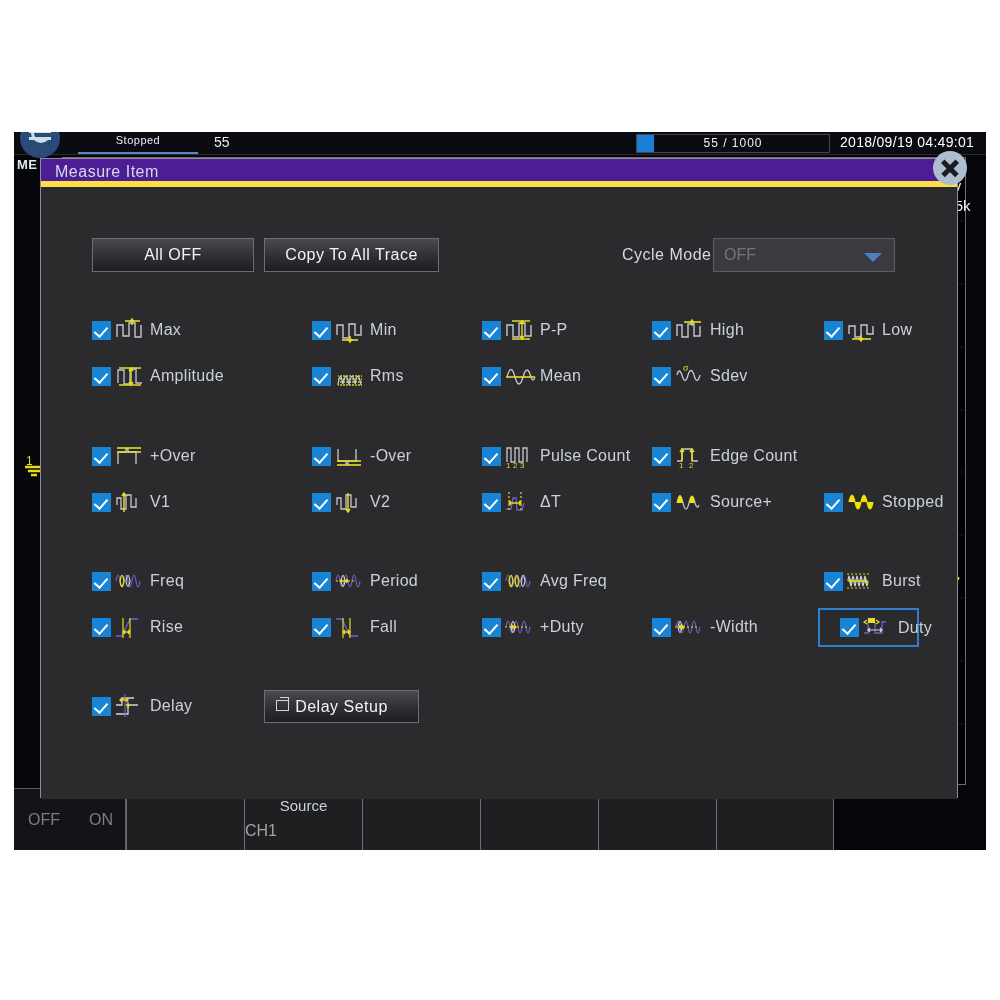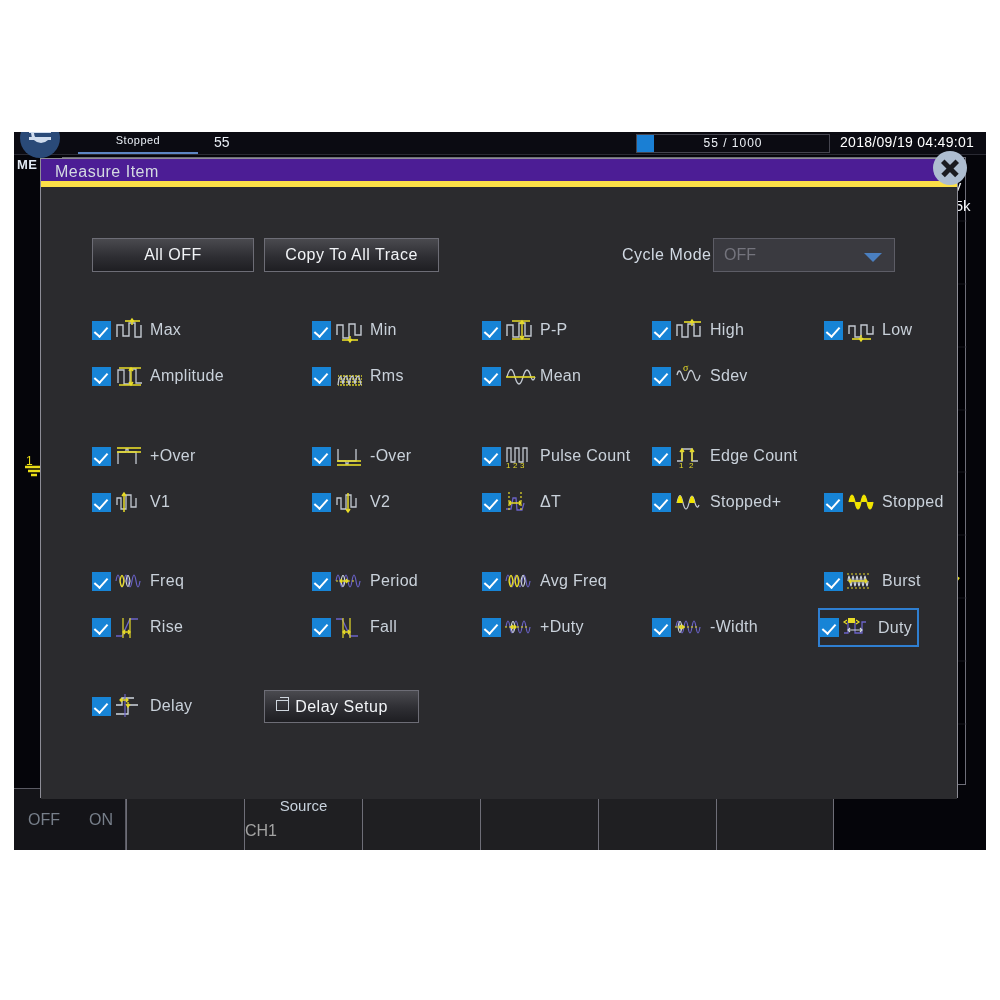--- a/index.html
+++ b/index.html
@@ -79,21 +79,21 @@
   .combo .carrow{position:absolute;right:12px;top:14px;width:0;height:0;border-left:9px solid transparent;
                  border-right:9px solid transparent;border-top:9px solid #4a7fc0;}
 
   
   .item{position:absolute;height:30px;display:flex;align-items:center;}
   .cbx{width:19px;height:19px;background:#1784d6;flex:0 0 19px;position:relative;cursor:pointer;}
   .cbx::after{content:"";position:absolute;left:5px;top:3px;width:6px;height:11px;border:2.6px solid #fff;
               border-top:none;border-left:none;transform:rotate(42deg);}
   .icn{flex:0 0 auto;margin-left:3px;width:34px;height:26px;position:relative;}
   .ilbl{margin-left:2px;color:#c9d1da;font-size:16px;white-space:nowrap;letter-spacing:.3px;}
-  .item.sel{border:2px solid #2f7fd1;box-sizing:border-box;padding-left:0;}
+  .item.sel{border:2px solid #2f7fd1;box-sizing:border-box;padding-left:20px;}
 
   svg{display:block;overflow:visible;}
 </style>
 </head>
 <body>
 
 <div id="root">
 
   <div class="scope">
 
@@ -395,21 +395,21 @@
       </div>
       <div class="item" style="left:611px;top:300px">
         <div class="cbx"></div>
         <div class="icn">
             <svg viewBox="0 0 34 26" width="34" height="26">
           <path d="M3 14 Q6 -1 9 14 Q12 26 15 14 Q18 0 21 14 Q23 21 25 16" stroke="#c3c9d1" fill="none" stroke-width="1.2"></path>
           <path d="M3 14 Q6 -1 9 14 Z" fill="#f2e500"></path>
           <path d="M15 14 Q18 0 21 14 Z" fill="#f2e500"></path>
             </svg>
           </div>
-        <div class="ilbl">Stopped+</div>
+        <div class="ilbl">Source+</div>
       </div>
       <div class="item" style="left:783px;top:300px">
         <div class="cbx"></div>
         <div class="icn">
             <svg viewBox="0 0 34 26" width="34" height="26">
           <path d="M3 13 Q6 -1 9 13 Q12 27 15 13 Q18 -1 21 13 Q24 27 27 13" stroke="#f2e500" fill="none" stroke-width="1.2"></path>
           <path d="M3 13 Q6 -1 9 13 Z" fill="#f2e500"></path>
           <path d="M9 13 Q12 27 15 13 Z" fill="#f2e500"></path>
           <path d="M15 13 Q18 -1 21 13 Z" fill="#f2e500"></path>
           <path d="M21 13 Q24 27 27 13 Z" fill="#f2e500"></path>

